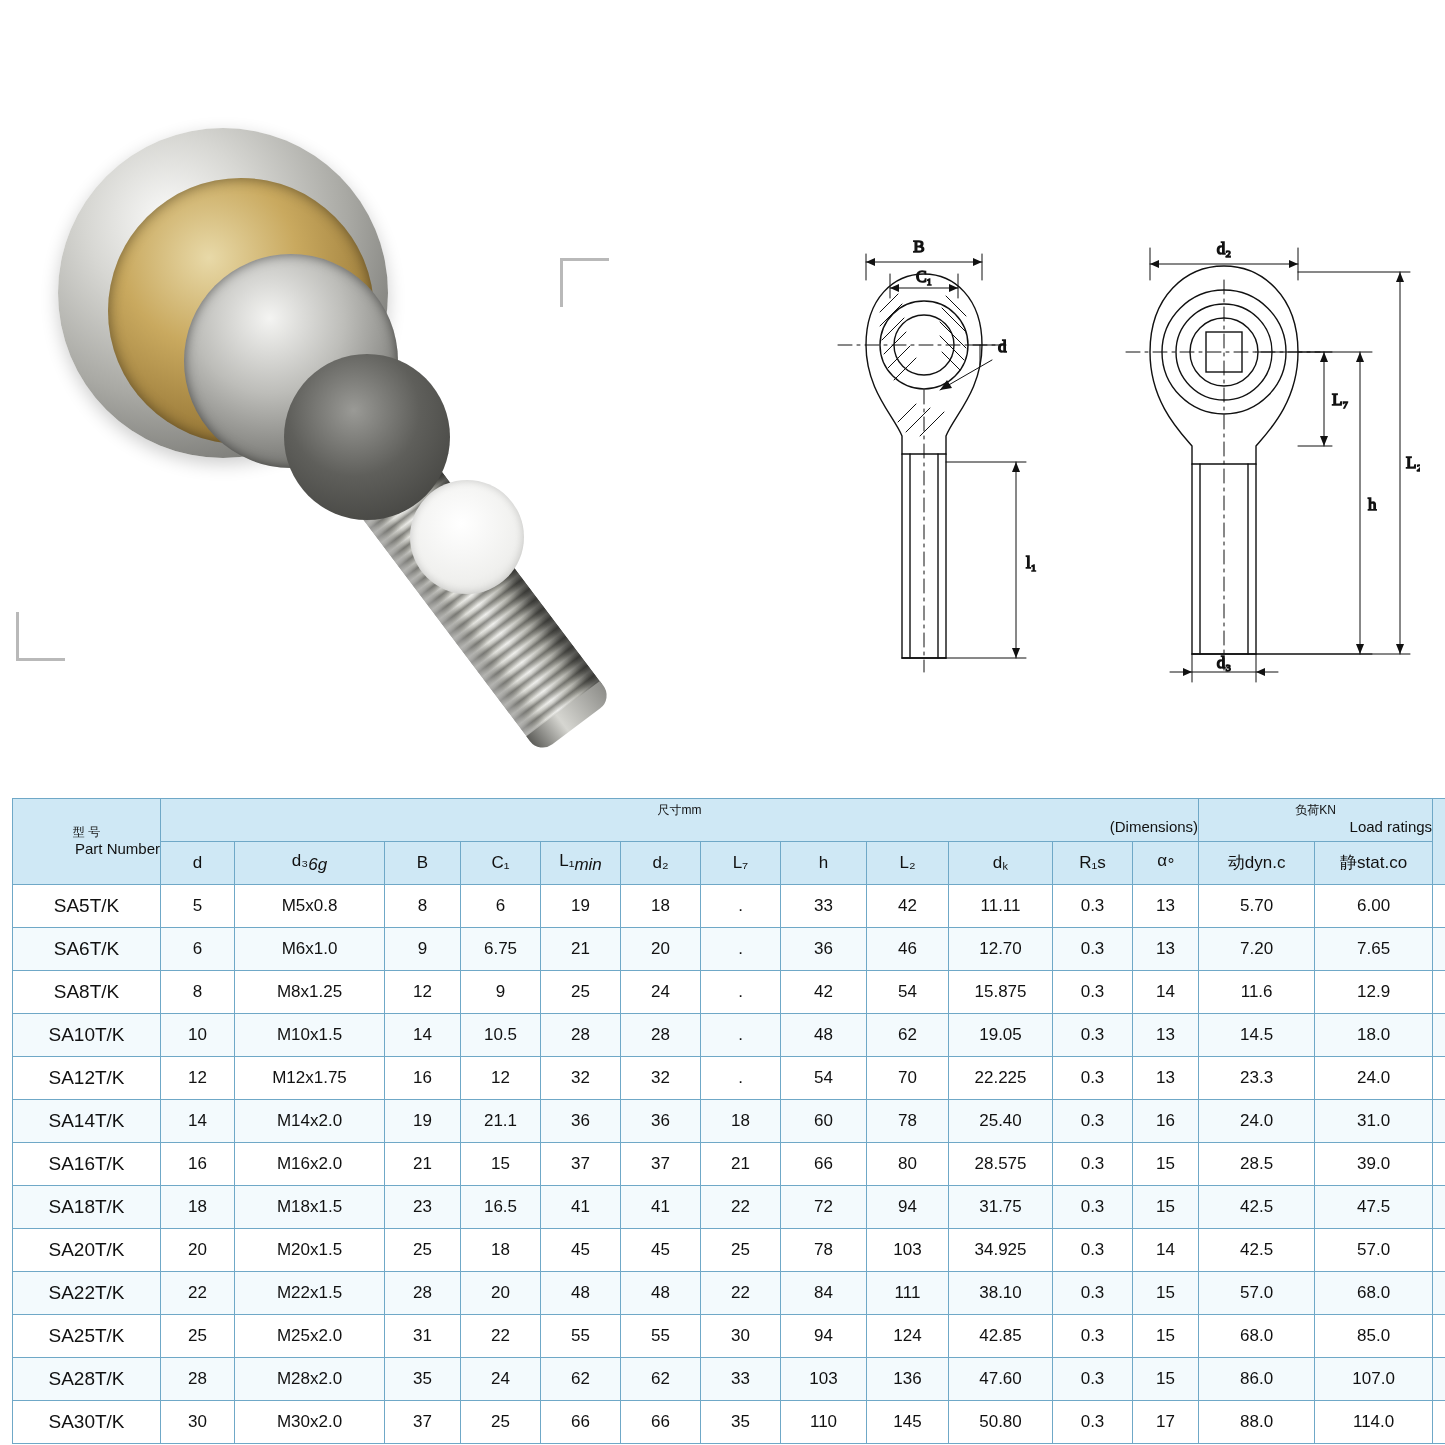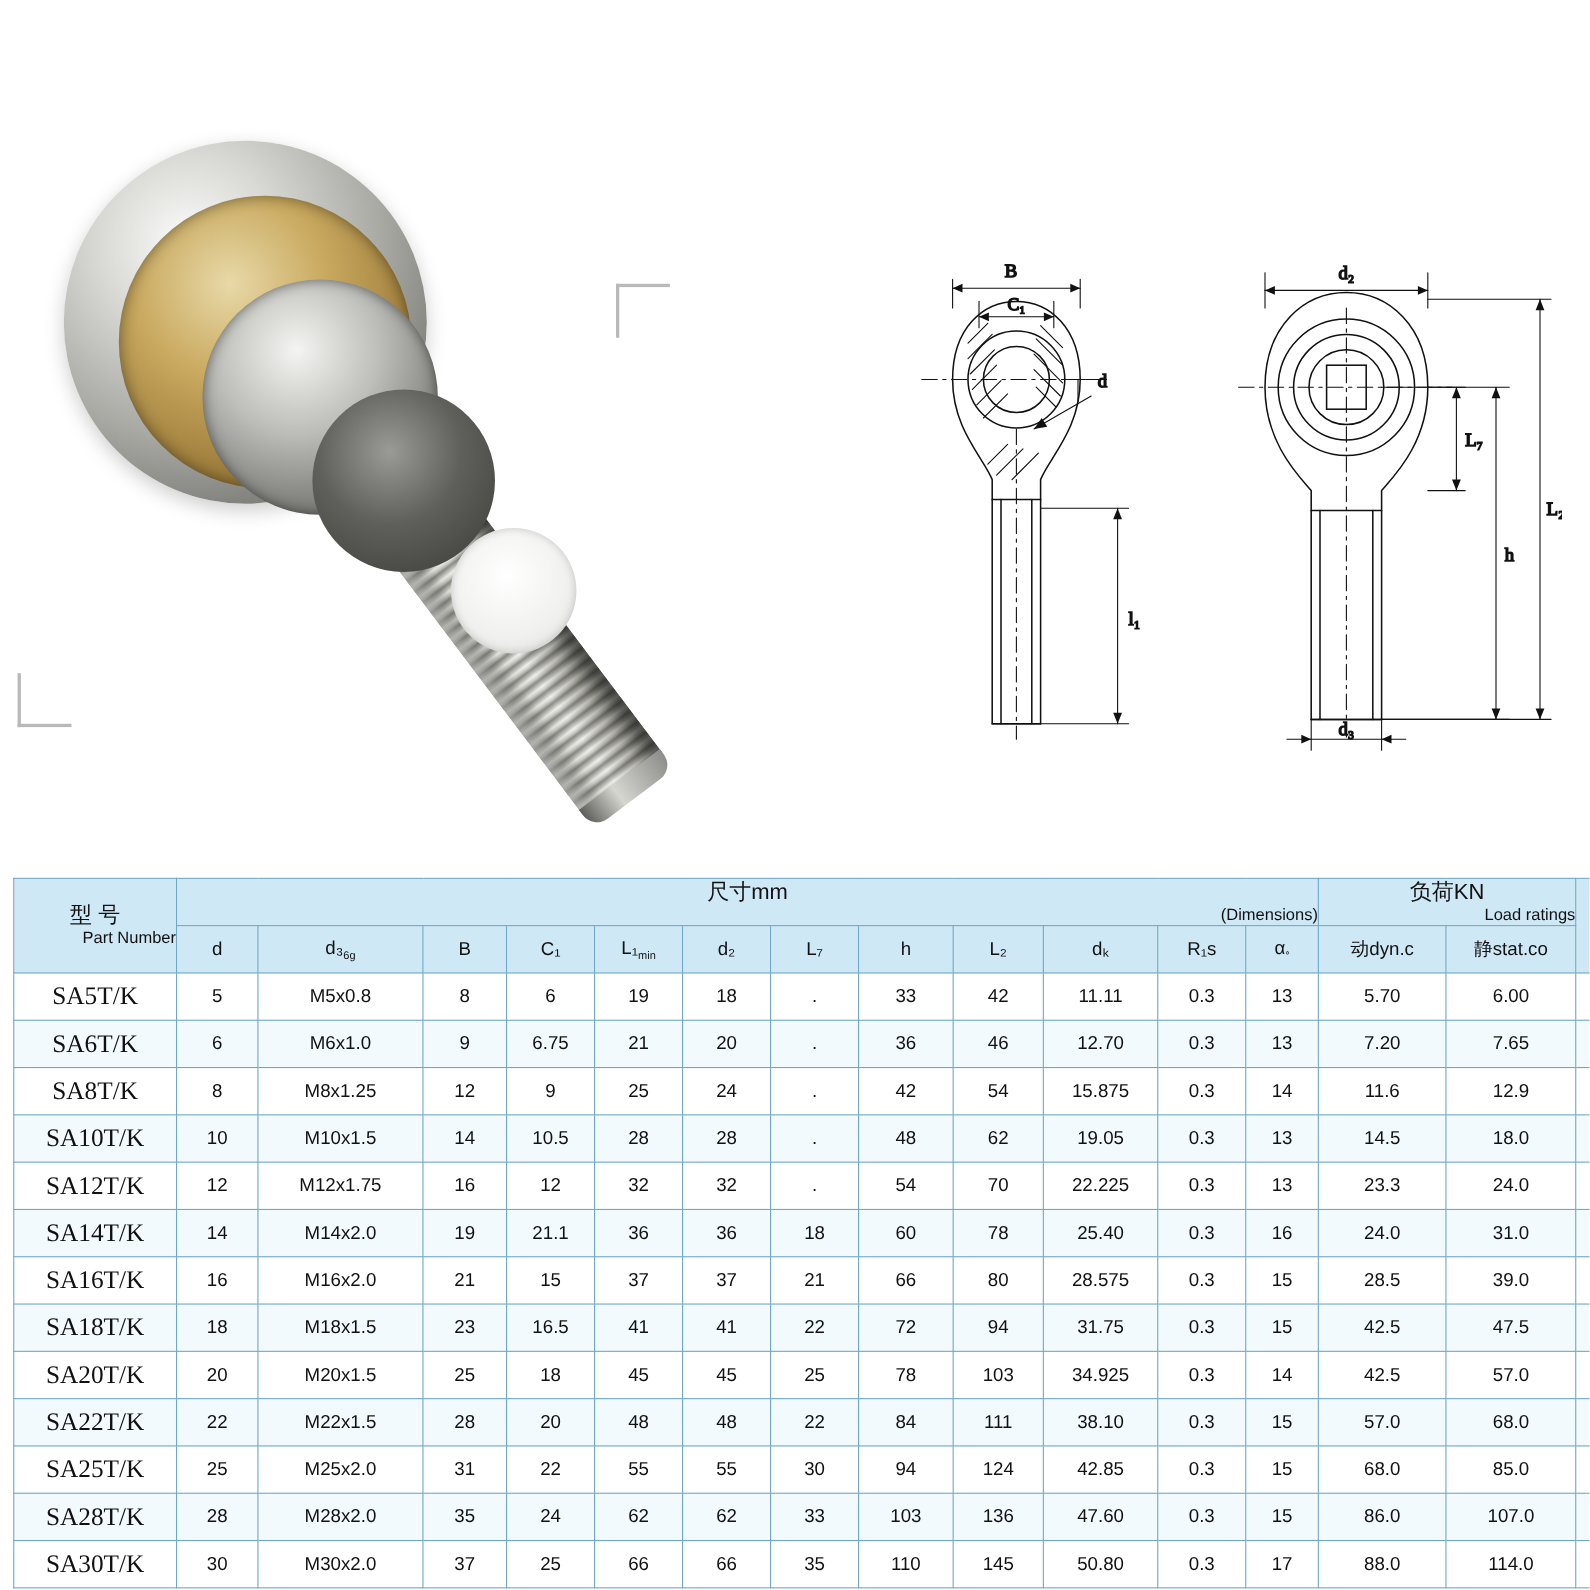--- a/index.html
+++ b/index.html
@@ -182,24 +182,24 @@
     text-align: center;
     vertical-align: middle;
     padding: 0;
     height: 42px;
     line-height: 1.15;
   }
   table.spec thead th {
     background: #cfe8f5;
     font-weight: normal;
   }
-  .hdr-cn { font-size: 20px; display: block; }
+  .hdr-cn { font-size: 12px; display: block; }
   .hdr-en { font-size: 15px; display: block; text-align: right; }
-  .sub { font-size: 10px; vertical-align: sub; }
-  td.part { font-size: 23px; font-family: Liberation Serif, serif; }
+  .sub { font-size: 17px; vertical-align: sub; font-style: italic; }
+  td.part { font-size: 19px; }
   tbody tr:nth-child(even) td { background: #f3fafd; }
   tbody tr:nth-child(odd) td { background: #ffffff; }
 
   
   col.c-part { width: 148px; }
   col.c-d { width: 74px; }
   col.c-d3 { width: 150px; }
   col.c-B { width: 76px; }
   col.c-C1 { width: 80px; }
   col.c-L1 { width: 80px; }

